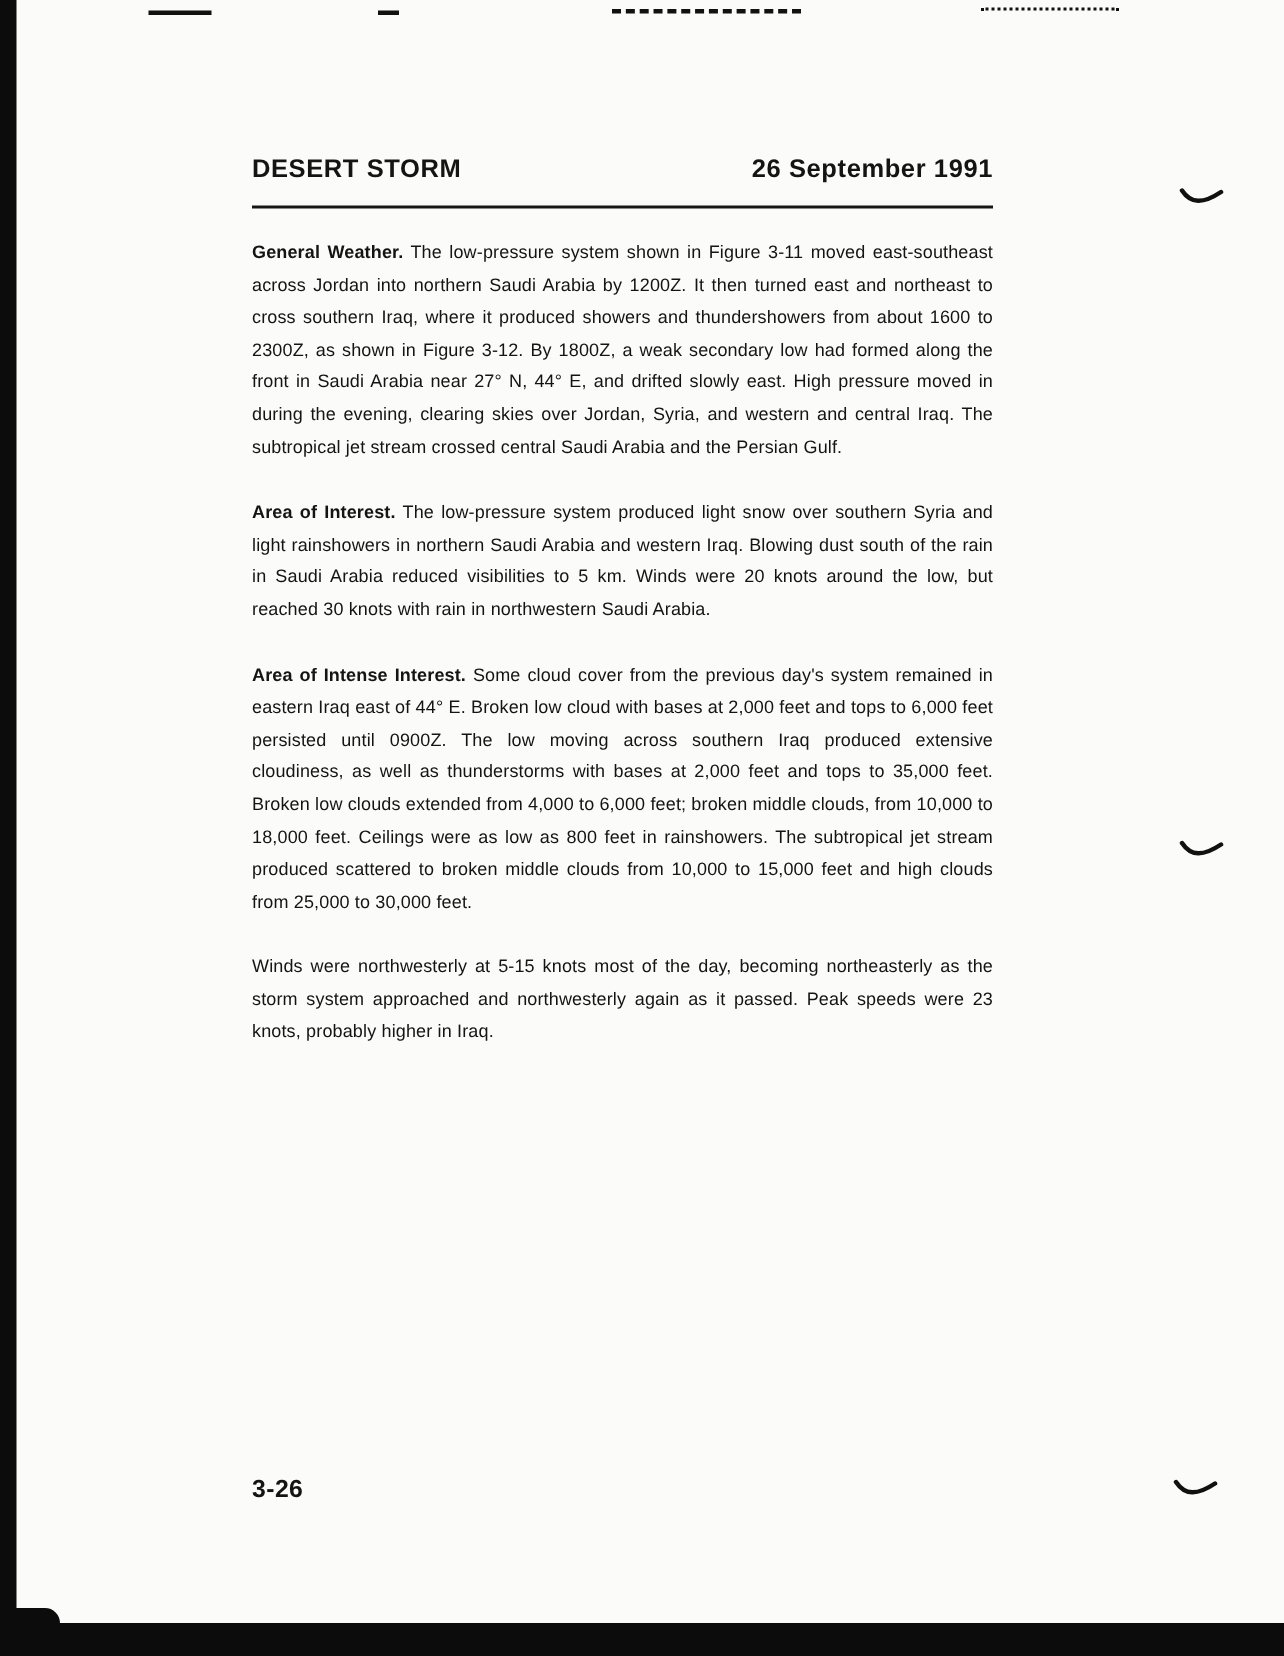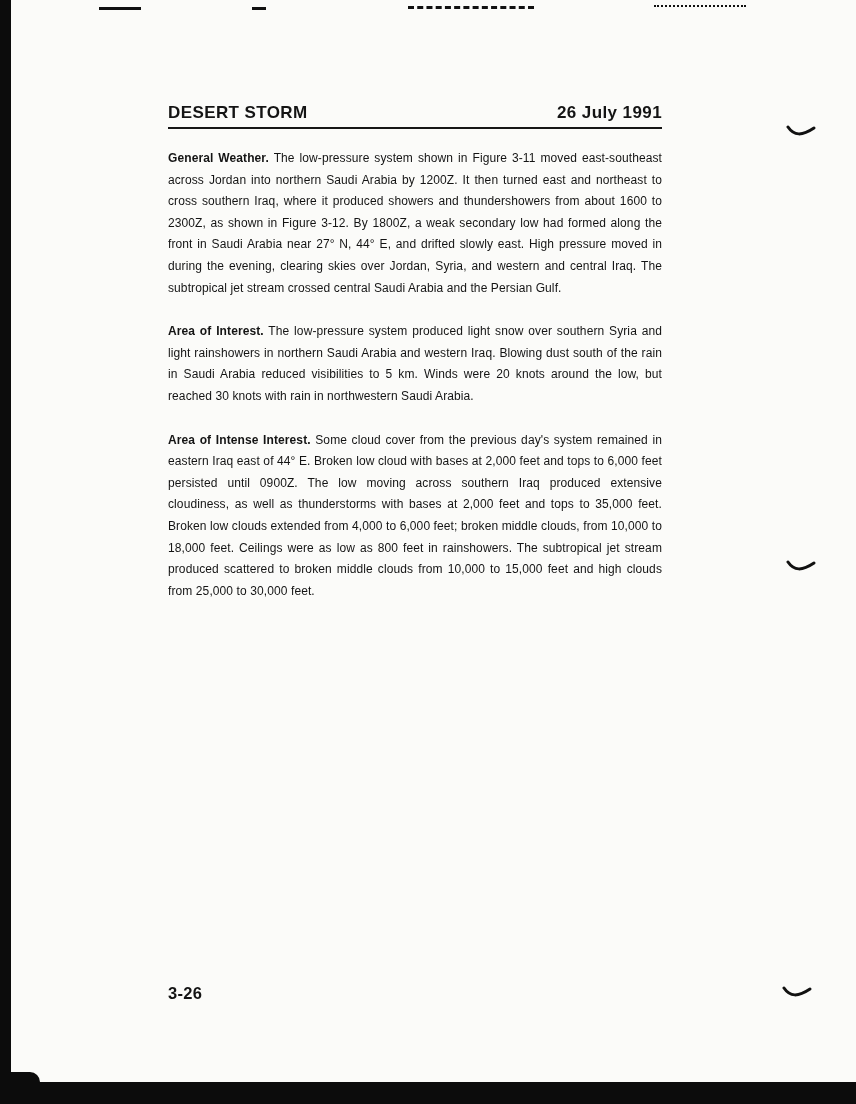--- a/index.html
+++ b/index.html
@@ -22,21 +22,21 @@
   .tick.t3{left:408px;top:6px;width:126px;border-top-style:dashed;}
   .tick.t4{left:654px;top:5px;width:92px;border-top:2px dotted #111;}
   
   .curl{position:absolute;width:30px;height:16px;}
   .curl svg{display:block;}
   
   .content{position:absolute;left:168px;top:103px;width:494px;}
   .hdr{
     display:flex;justify-content:space-between;align-items:flex-end;
     font-weight:bold;font-size:17px;letter-spacing:.4px;
-    border-bottom:2.5px solid #161616;padding-bottom:4px;margin-bottom:19px;text-align:right;
+    border-bottom:2.5px solid #161616;padding-bottom:14px;margin-bottom:19px;text-align:right;
   }
   .para{
     margin:0 0 22px 0;
     font-size:12px;line-height:21.6px;
     text-align:justify;
     letter-spacing:.1px;
   }
   .lead{font-weight:bold;}
   .page-number{
     position:absolute;left:168px;top:984px;width:494px;
@@ -69,29 +69,30 @@
   <div class="curl" style="left:782px;top:984px;">
     <svg width="30" height="16" viewBox="0 0 30 16">
         <path d="M2,4 C8,13 16,13 28,5" fill="none" stroke="#111" stroke-width="3" stroke-linecap="round"></path>
       </svg>
   </div>
 
   <div class="content">
 
     <div class="hdr">
       <span>DESERT STORM</span>
-      <span>26 July 1991</span>
+      <span>26 September 1991</span>
     </div>
 
     <p class="para"><b class="lead">General Weather.</b> <span>The low-pressure system shown in Figure 3-11 moved east-southeast across Jordan into northern Saudi Arabia by 1200Z.  It then turned east and northeast to cross southern Iraq, where it produced showers and thundershowers from about 1600 to 2300Z, as shown in Figure 3-12.  By 1800Z, a weak secondary low had formed along the front in Saudi Arabia near 27° N, 44° E, and drifted slowly east.  High pressure moved in during the evening, clearing skies over Jordan, Syria, and western and central Iraq.  The subtropical jet stream crossed central Saudi Arabia and the Persian Gulf.</span></p>
 
     <p class="para"><b class="lead">Area of Interest.</b> <span>The low-pressure system produced light snow over southern Syria and light rainshowers in northern Saudi Arabia and western Iraq.  Blowing dust south of the rain in Saudi Arabia reduced visibilities to 5 km.  Winds were 20 knots around the low, but reached 30 knots with rain in northwestern Saudi Arabia.</span></p>
 
     <p class="para"><b class="lead">Area of Intense Interest.</b> <span>Some cloud cover from the previous day's system remained in eastern Iraq east of 44° E.  Broken low cloud with bases at 2,000 feet and tops to 6,000 feet persisted until 0900Z.  The low moving across southern Iraq produced extensive cloudiness, as well as thunderstorms with bases at 2,000 feet and tops to 35,000 feet.  Broken low clouds extended from 4,000 to 6,000 feet;  broken middle clouds, from 10,000 to 18,000 feet.  Ceilings were as low as 800 feet in rainshowers.  The subtropical jet stream produced scattered to broken middle clouds from 10,000 to 15,000 feet and high clouds from 25,000 to 30,000 feet.</span></p>
 
 
+    <p class="para"><span>Winds were northwesterly at 5-15 knots most of the day, becoming northeasterly as the storm system approached and northwesterly again as it passed.  Peak speeds were 23 knots, probably higher in Iraq.</span></p>
 
 
   </div>
 
   <div class="page-number">3-26</div>
 
 </div>
 
 </body></html>

